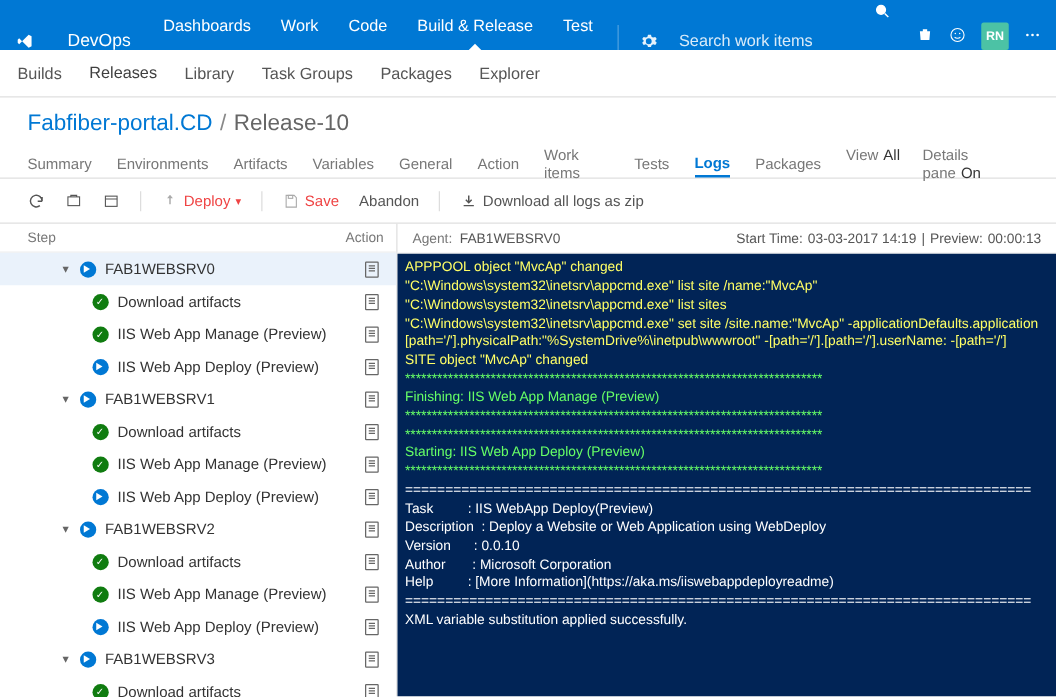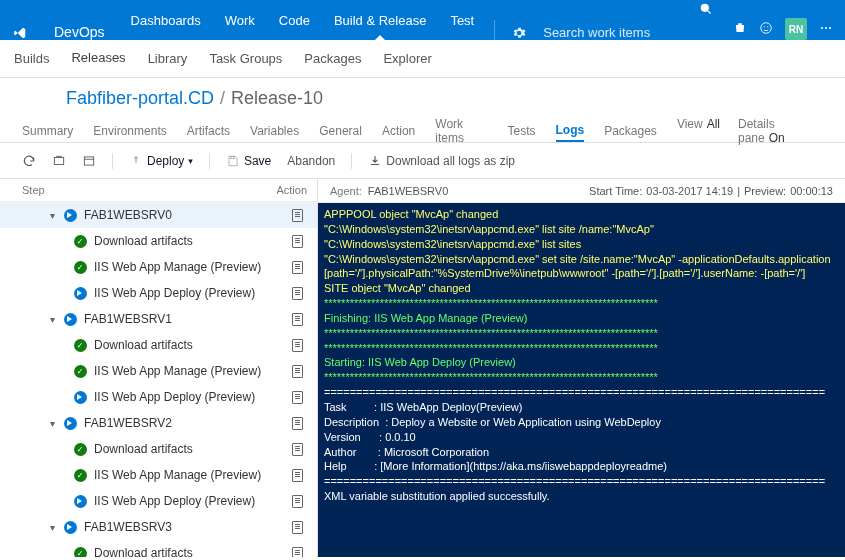--- a/index.html
+++ b/index.html
@@ -21,36 +21,36 @@
 .topbar .right-icons { display: flex; align-items: center; gap: 12px; padding: 0 12px; }
 .topbar .avatar { width: 22px; height: 22px; background: #4cc2a5; display: flex; align-items: center; justify-content: center; border-radius: 2px; font-size: 10px; font-weight: 600; }
 
 
 .subnav { height: 38px; border-bottom: 1px solid #e0e0e0; display: flex; align-items: center; padding: 0 12px; gap: 18px; }
 .subnav .tab { font-size: 13px; color: #555; cursor: pointer; padding: 0 2px; height: 100%; display: flex; align-items: center; }
 .subnav .tab.active { color: #404040; border-bottom: 2px solid transparent; }
 
 
 .breadcrumb-row { padding: 10px 22px 6px; display: flex; align-items: baseline; gap: 6px; }
-.breadcrumb-row .bc-link { color: #0078d4; font-size: 18px; margin-left: 44px; }
+.breadcrumb-row .bc-link { color: #0078d4; font-size: 18px; }
 .breadcrumb-row .bc-sep { color: #888; font-size: 18px; }
 .breadcrumb-row .bc-cur { color: #666; font-size: 18px; }
 
 
 .detail-tabs { display: flex; align-items: center; padding: 4px 22px 0; border-bottom: 1px solid #e0e0e0; gap: 20px; font-size: 12px; height: 28px; }
 .detail-tabs .dt { color: #777; cursor: pointer; height: 100%; display: flex; align-items: center; }
 .detail-tabs .dt.active { color: #0078d4; border-bottom: 2px solid #0078d4; font-weight: 600; }
 .detail-tabs .right { margin-left: auto; display: flex; gap: 18px; color: #555; }
 .detail-tabs .right .lbl { color: #777; }
 .detail-tabs .right .val { color: #333; margin-left: 4px; }
 
 
 .toolbar { display: flex; align-items: center; padding: 6px 22px; gap: 16px; border-bottom: 1px solid #e0e0e0; height: 36px; }
 .toolbar .tb-btn { display: flex; align-items: center; gap: 4px; color: #555; cursor: pointer; font-size: 12px; }
-.toolbar .tb-btn.disabled { color: #0f172a; }
+.toolbar .tb-btn.disabled { color: #ef4444; }
 .toolbar .sep { width: 1px; height: 16px; background: #ddd; }
 .toolbar svg { width: 14px; height: 14px; }
 
 
 .main { display: flex; height: calc(560px - 40px - 38px - 40px - 28px - 36px); }
 .steps-panel { width: 318px; border-right: 1px solid #e0e0e0; overflow-y: auto; }
 .steps-header { display: flex; padding: 5px 10px 5px 22px; border-bottom: 1px solid #eee; color: #777; font-size: 11px; }
 .steps-header .sh-step { flex: 1; }
 .step-row { display: flex; align-items: center; padding: 4px 10px 4px 22px; height: 26px; cursor: pointer; }
 .step-row.selected { background: #eaf2fb; }

